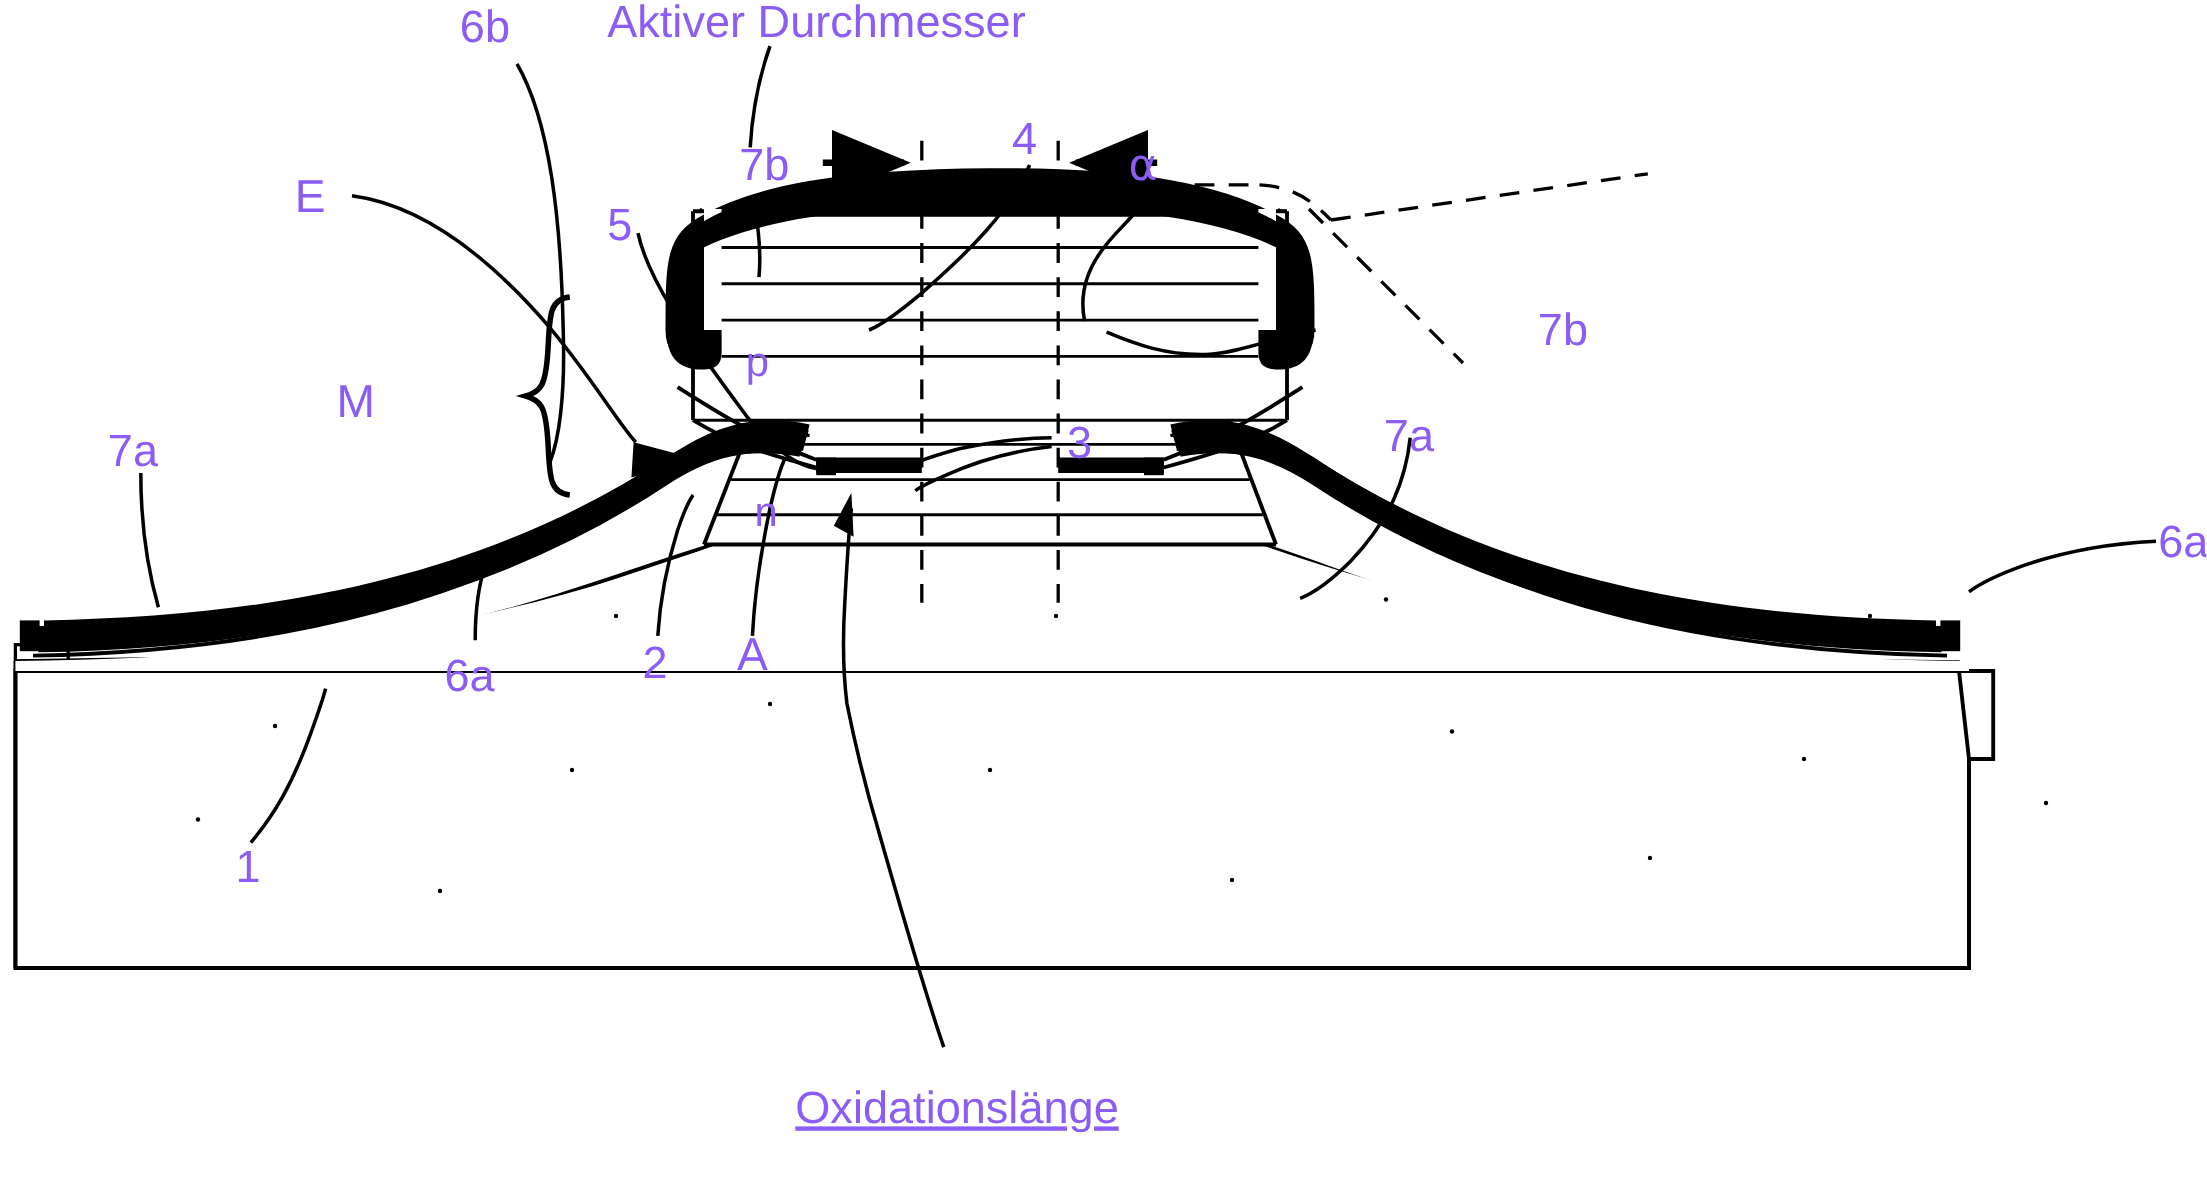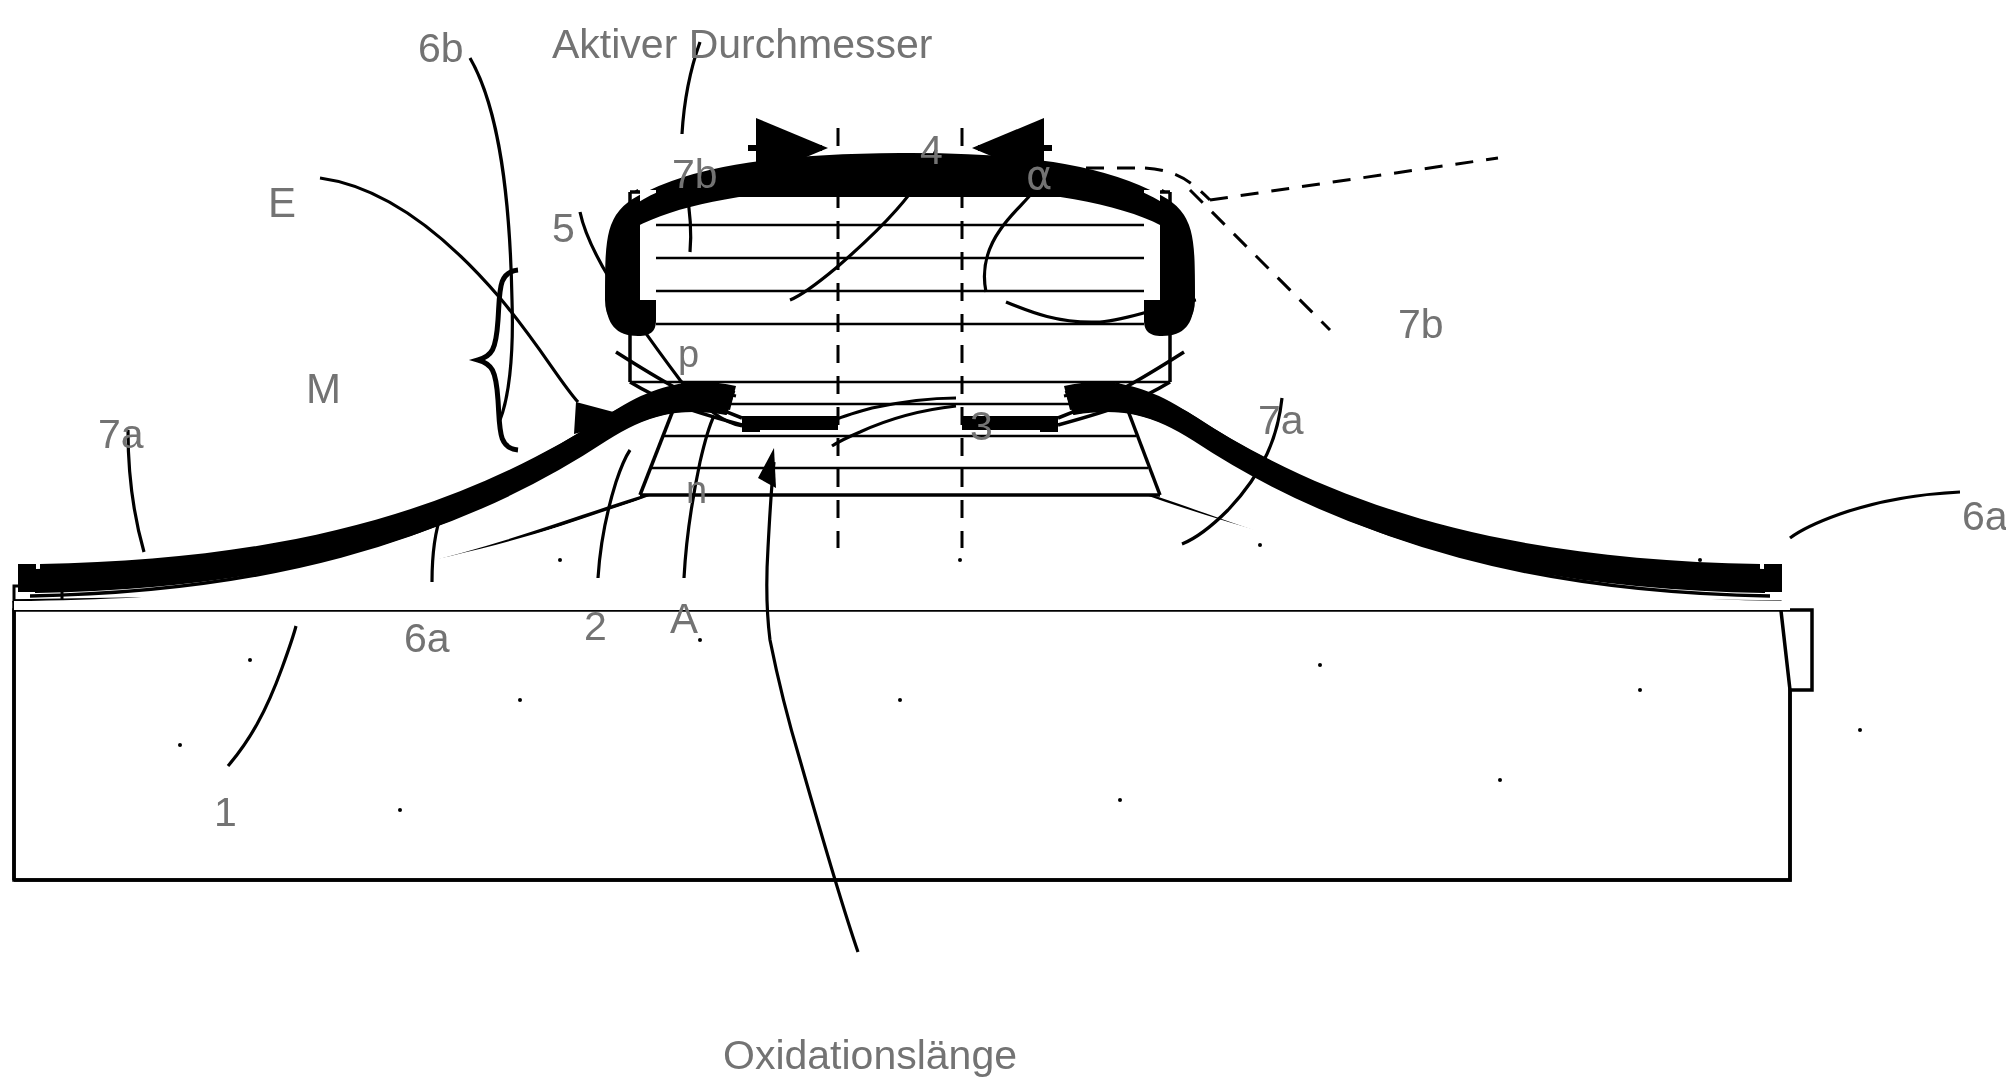--- a/index.html
+++ b/index.html
@@ -19,27 +19,26 @@
   }
   #figure-svg {
     position: absolute;
     left: 0;
     top: 0;
     width: 2006px;
     height: 1083px;
   }
   .lbl {
     position: absolute;
-    color: #737373;
+    color: #8b5cf6;
     font-family: "Liberation Sans", sans-serif;
     font-size: 40px;
     line-height: 1.08;
     white-space: pre;
     user-select: none;
-    margin-top: 24px;
   }
   .lbl.ref { font-size: 41px; }
   .lbl.big { font-size: 42px; }
   .lbl.cap { font-size: 41px; text-align: center; }
   .lbl.greek { font-size: 40px; font-family: "DejaVu Sans", sans-serif; }
   .lbl.dope { font-size: 38px; }
 </style>
 </head>
 <body>
 
@@ -296,15 +295,15 @@
 
   <div class="lbl big" style="left:670px; top:572px;">A</div>
 
   <div class="lbl ref" style="left:214px; top:766px;">1</div>
 
   <div class="lbl dope" style="left:678px; top:310px;">p</div>
 
   <div class="lbl dope" style="left:686px; top:446px;">n</div>
 
 
-  <div class="lbl cap" style="left:660px; top:1009px; width:420px;">Oxidationslänge</div>
+  <div class="lbl cap" style="left:660px; top:985px; width:420px;text-decoration:underline;">Oxidationslänge</div>
 
 </div>
 
 </body></html>

